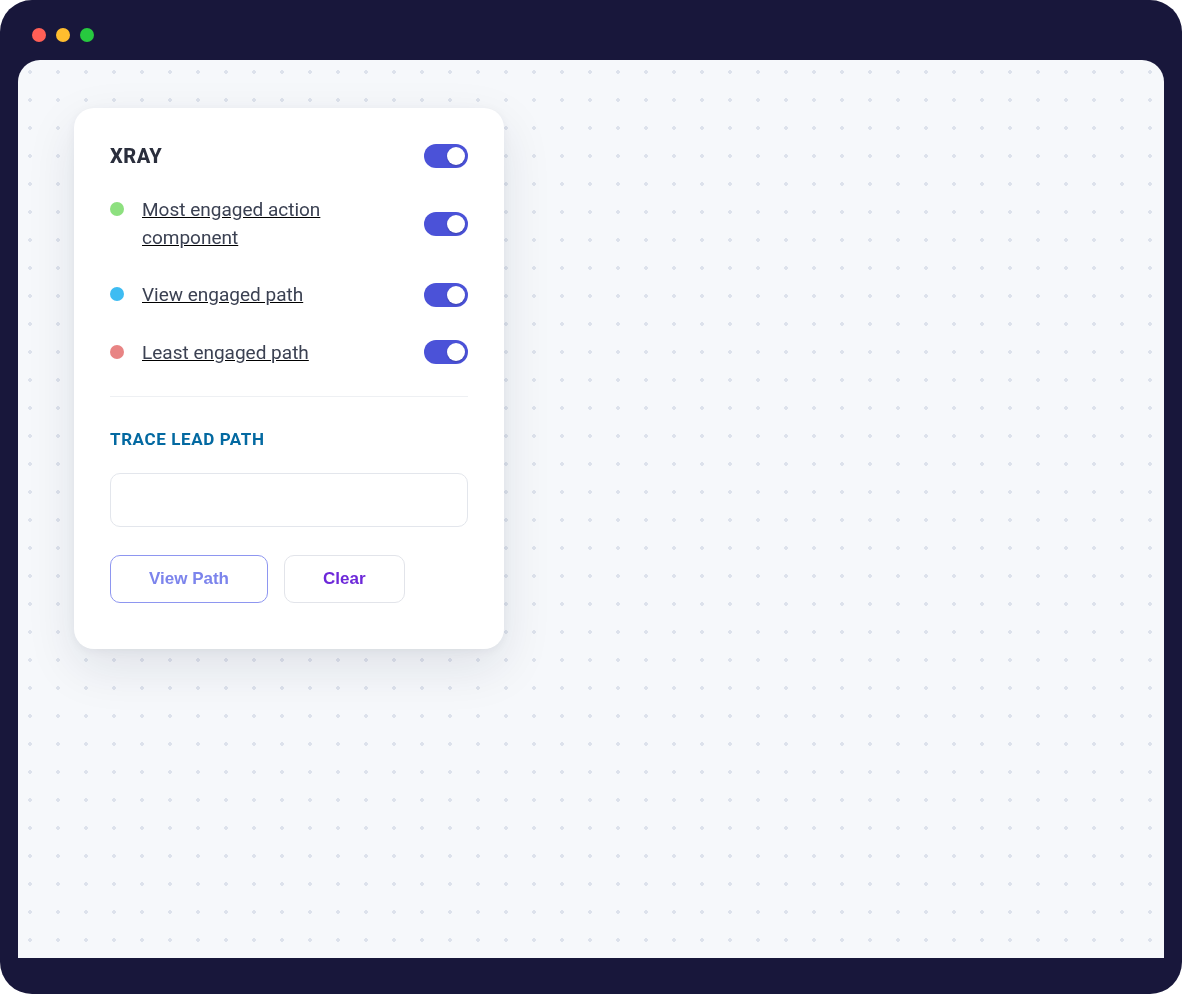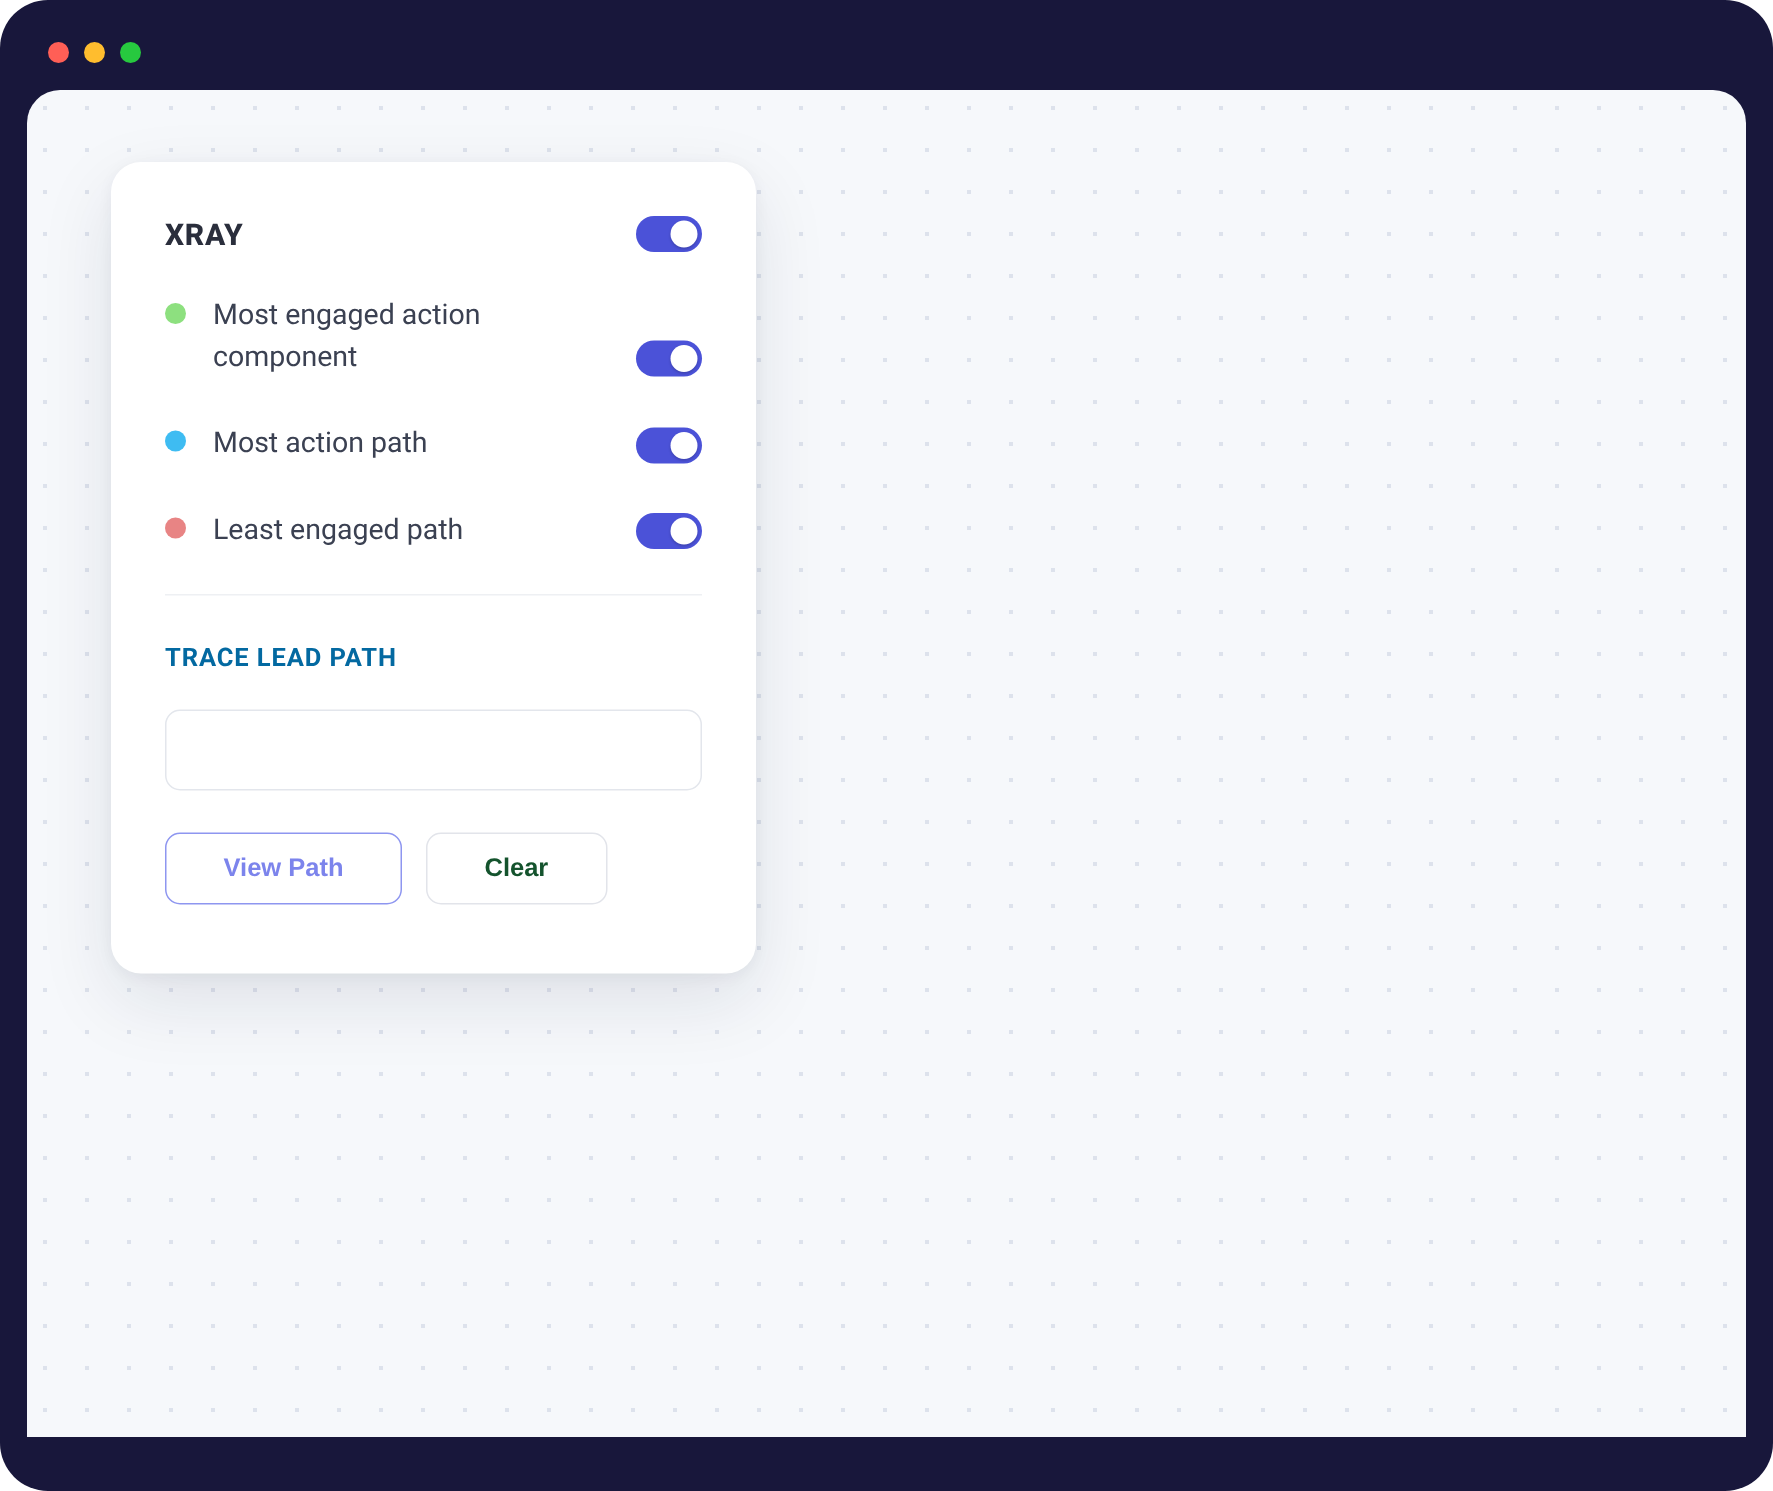--- a/index.html
+++ b/index.html
@@ -57,24 +57,25 @@
     margin-bottom: 28px;
   }
   .panel-title {
     font-size: 20px;
     font-weight: 800;
     letter-spacing: 0.5px;
     color: #2A2E3C;
   }
   .option {
     display: flex;
-    align-items: flex-end;
+    align-items: center;
     justify-content: space-between;
     gap: 18px;
     margin-bottom: 30px;
+    text-decoration: underline;
   }
   .option:last-of-type { margin-bottom: 18px; }
   .option-left {
     display: flex;
     align-items: flex-start;
     gap: 18px;
     flex: 1;
   }
   .dot {
     width: 14px;
@@ -144,21 +145,21 @@
     font-weight: 600;
     cursor: pointer;
     background: #fff;
   }
   .btn-primary {
     border: 1.5px solid #8E96F0;
     color: #7C84EC;
   }
   .btn-secondary {
     border: 1.5px solid #E2E4EA;
-    color: #14532d;
+    color: #6d28d9;
   }
 </style>
 </head>
 <body>
 
 <div class="browser-frame">
   <div class="traffic-lights">
     <div class="tl tl-red"></div>
     <div class="tl tl-yellow"></div>
     <div class="tl tl-green"></div>
@@ -182,21 +183,21 @@
         </div>
         <div class="toggle toggle-on">
           <div class="toggle-knob"></div>
         </div>
       </div>
 
 
       <div class="option">
         <div class="option-left">
           <div class="dot" style="background:#3EBCF2"></div>
-          <div class="option-label">Most action path</div>
+          <div class="option-label">View engaged path</div>
         </div>
         <div class="toggle toggle-on">
           <div class="toggle-knob"></div>
         </div>
       </div>
 
       <div class="option">
         <div class="option-left">
           <div class="dot" style="background:#E88484"></div>
           <div class="option-label">Least engaged path</div>

